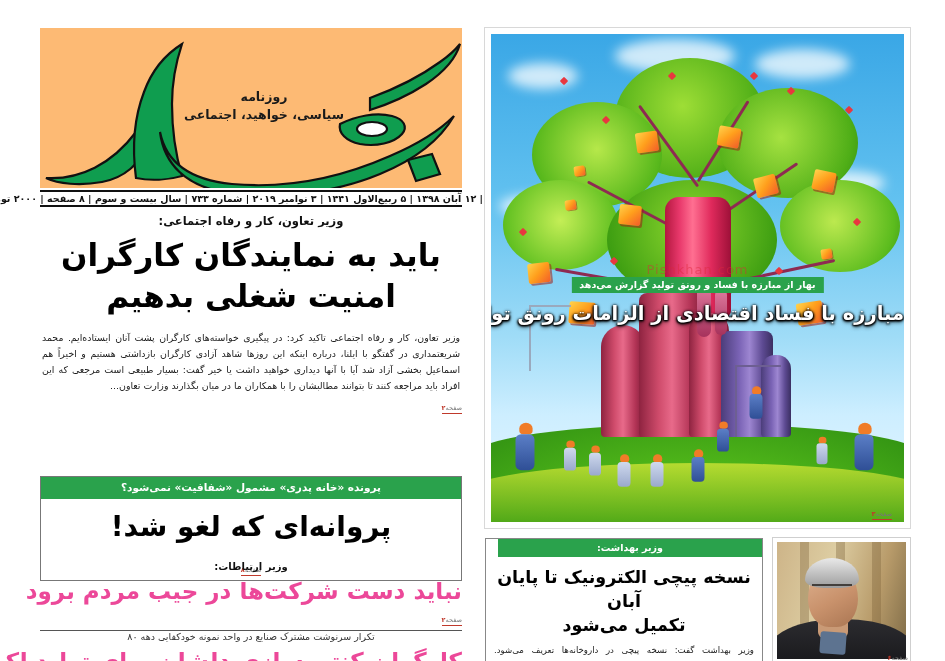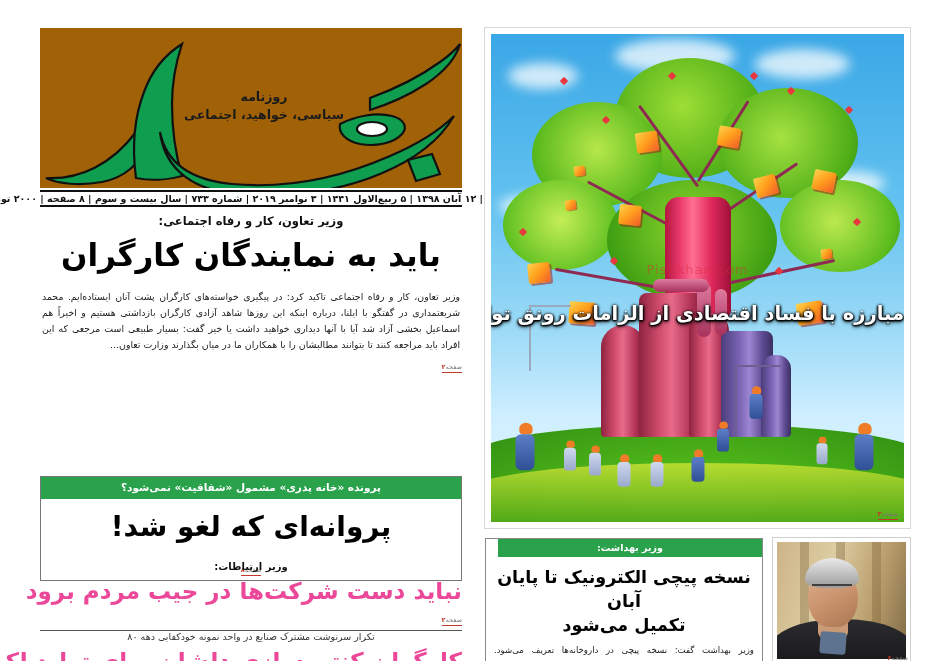--- a/index.html
+++ b/index.html
@@ -28,21 +28,21 @@
     top: 28px;
     width: 422px;
     height: 620px;
   }
 
   
   .masthead {
     position: relative;
     height: 160px;
     width: 100%;
-    background: #a16207;
+    background: #fdba74;
   }
   .logo-svg {
     position: absolute;
     left: 0px;
     top: 0px;
     width: 422px;
     height: 160px;
   }
   .masthead-tagline {
     position: absolute;
@@ -363,21 +363,21 @@
     top: 228px;
     color: rgba(220,40,60,0.45);
     font-size: 13px;
     font-weight: normal;
     letter-spacing: 1px;
     z-index: 5;
     font-family: "DejaVu Sans", sans-serif;
   }
   .illus-pageref {
     position: absolute;
-    right: 6px;
+    right: 12px;
     bottom: 2px;
     z-index: 7;
   }
 
   
   .br-box {
     position: absolute;
     left: 0;
     top: 510px;
     width: 278px;
@@ -535,20 +535,21 @@
       </div>
     </div>
 
     <div class="datebar">
       <span class="datebar-text">یکشنبه | ۱۲ آبان ۱۳۹۸ | ۵ ربیع‌الاول ۱۴۴۱ | ۳ نوامبر ۲۰۱۹ | شماره ۷۳۳ | سال بیست و سوم | ۸ صفحه | ۲۰۰۰ تومان</span>
     </div>
 
     <div class="lead">
       <div class="kicker">وزیر تعاون، کار و رفاه اجتماعی:</div>
       <div class="lead-headline">باید به نمایندگان کارگران</div>
+      <div class="lead-headline">امنیت شغلی بدهیم</div>
       <div class="lead-body">وزیر تعاون، کار و رفاه اجتماعی تاکید کرد: در پیگیری خواسته‌های کارگران پشت آنان ایستاده‌ایم. محمد شریعتمداری در گفتگو با ایلنا، درباره اینکه این روزها شاهد آزادی کارگران بازداشتی هستیم و اخیراً هم اسماعیل بخشی آزاد شد آیا با آنها دیداری خواهید داشت یا خیر گفت: بسیار طبیعی است مرجعی که این افراد باید مراجعه کنند تا بتوانند مطالبشان را با همکاران ما در میان بگذارند وزارت تعاون...</div>
       <div style="text-align:right;">
         <span class="pageref"><span>صفحه</span><span class="num">۲</span></span>
       </div>
     </div>
 
     <div class="boxed">
       <div class="green-banner">پرونده «خانه پدری» مشمول «شفافیت» نمی‌شود؟</div>
       <div class="boxed-headline">پروانه‌ای که لغو شد!</div>
       <div class="boxed-ref">
@@ -675,20 +676,21 @@
           </div>
         <div class="worker light" style="left:79%; bottom:12%; transform:scale(1.1);">
             <div class="head"></div>
             <div class="body"></div>
           </div>
         <div class="worker" style="left:89%; bottom:13%; transform:scale(1.9);">
             <div class="head"></div>
             <div class="body"></div>
           </div>
 
+        <div class="illus-green-kicker">بهار از مبارزه با فساد و رونق تولید گزارش می‌دهد</div>
         <div class="illus-headline">مبارزه با فساد اقتصادی از الزامات رونق تولید</div>
         <div class="illus-pageref">
           <span class="pageref"><span>صفحه</span><span class="num">۳</span></span>
         </div>
       </div>
     </div>
 
     <div class="br-box">
       <div class="br-banner">وزیر بهداشت:</div>
       <div class="br-headline">

